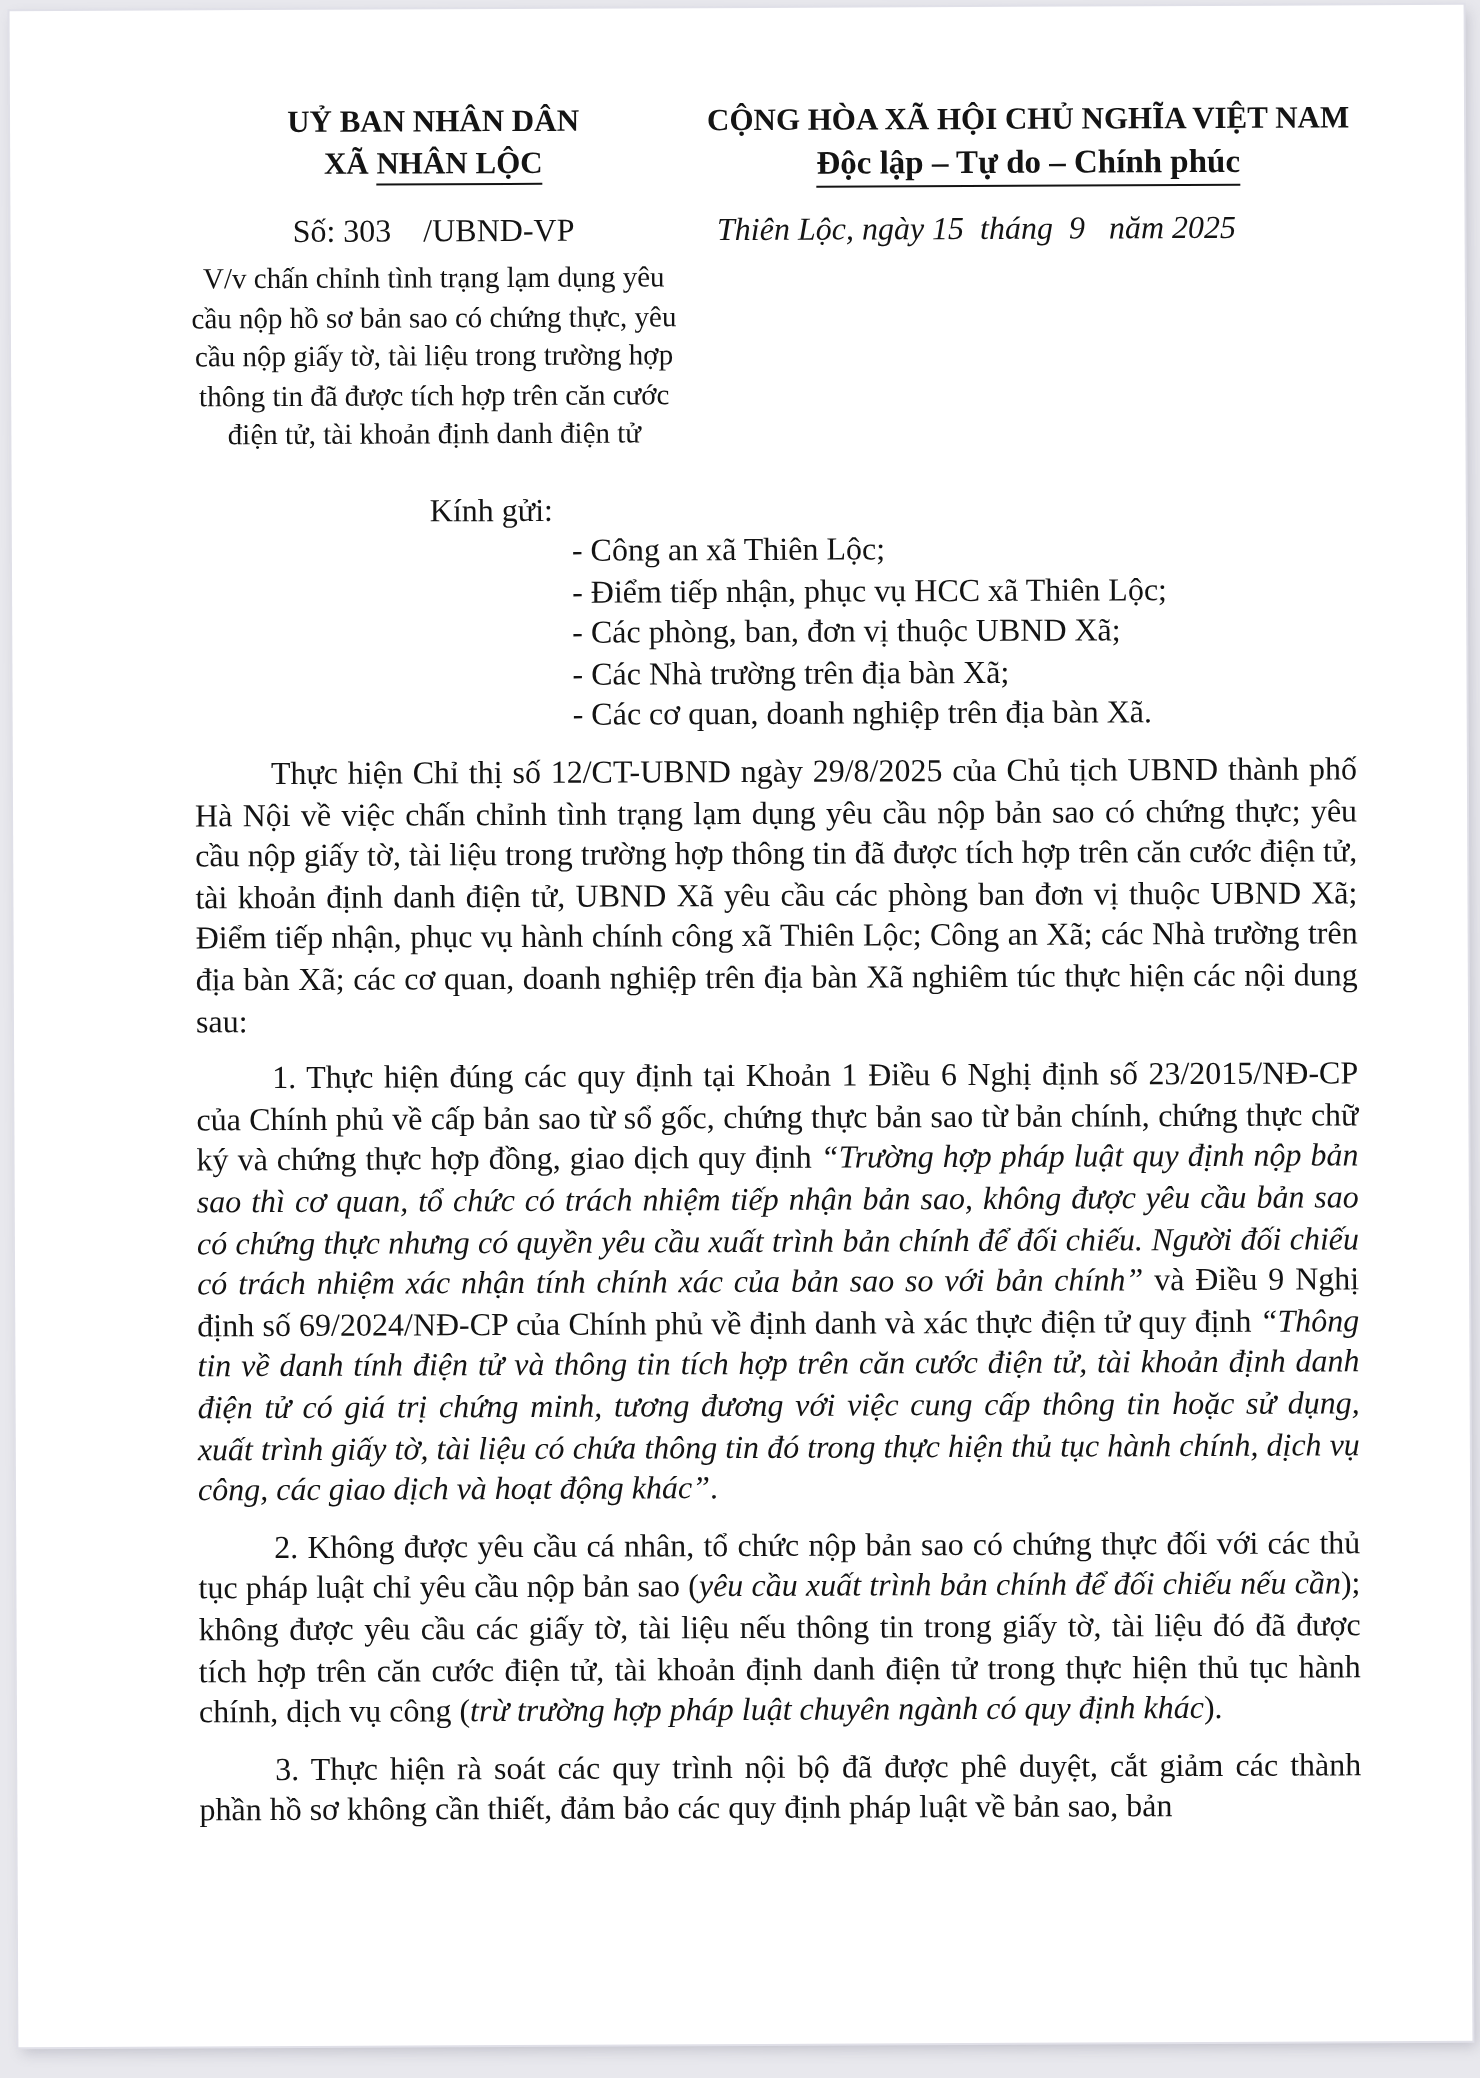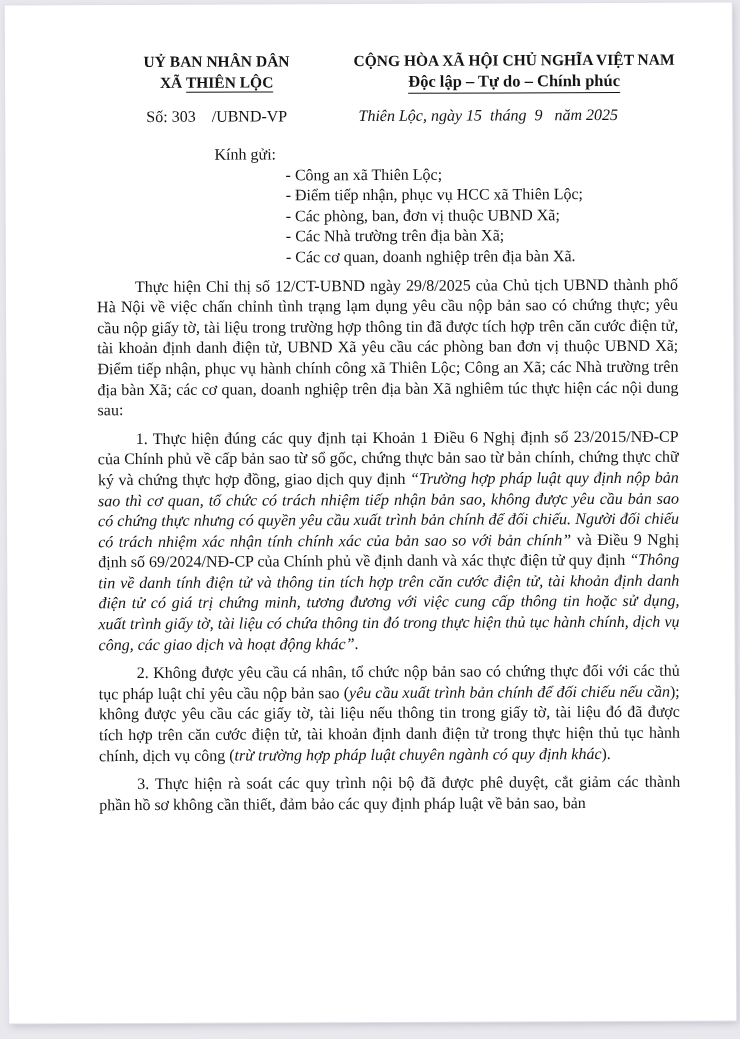--- a/index.html
+++ b/index.html
@@ -49,22 +49,23 @@
   .it { font-style: italic; }
 </style>
 </head>
 <body>
 
 <div class="paper">
 
   <div class="header">
     <div class="header-left">
       <div class="org-line1">UỶ BAN NHÂN DÂN</div>
-      <div class="org-line2"><span>XÃ </span><span class="uline">THIÊN LỘC</span></div>
+      <div class="org-line2"><span>XÃ </span><span class="uline">NHÂN LỘC</span></div>
       <div class="doc-number">Số: 303&nbsp;&nbsp;&nbsp;&nbsp;/UBND-VP</div>
+      <div class="subject">V/v chấn chỉnh tình trạng lạm dụng yêu cầu nộp hồ sơ bản sao có chứng thực, yêu cầu nộp giấy tờ, tài liệu trong trường hợp thông tin đã được tích hợp trên căn cước điện tử, tài khoản định danh điện tử</div>
     </div>
     <div class="header-right">
       <div class="nat-line1">CỘNG HÒA XÃ HỘI CHỦ NGHĨA VIỆT NAM</div>
       <div class="nat-line2"><span class="uline">Độc lập – Tự do – Chính phúc</span></div>
       <div class="place-date">Thiên Lộc, ngày 15&nbsp; tháng&nbsp; 9&nbsp;&nbsp; năm 2025</div>
     </div>
   </div>
 
   <div class="content">
     <div class="salutation">Kính gửi:</div>

